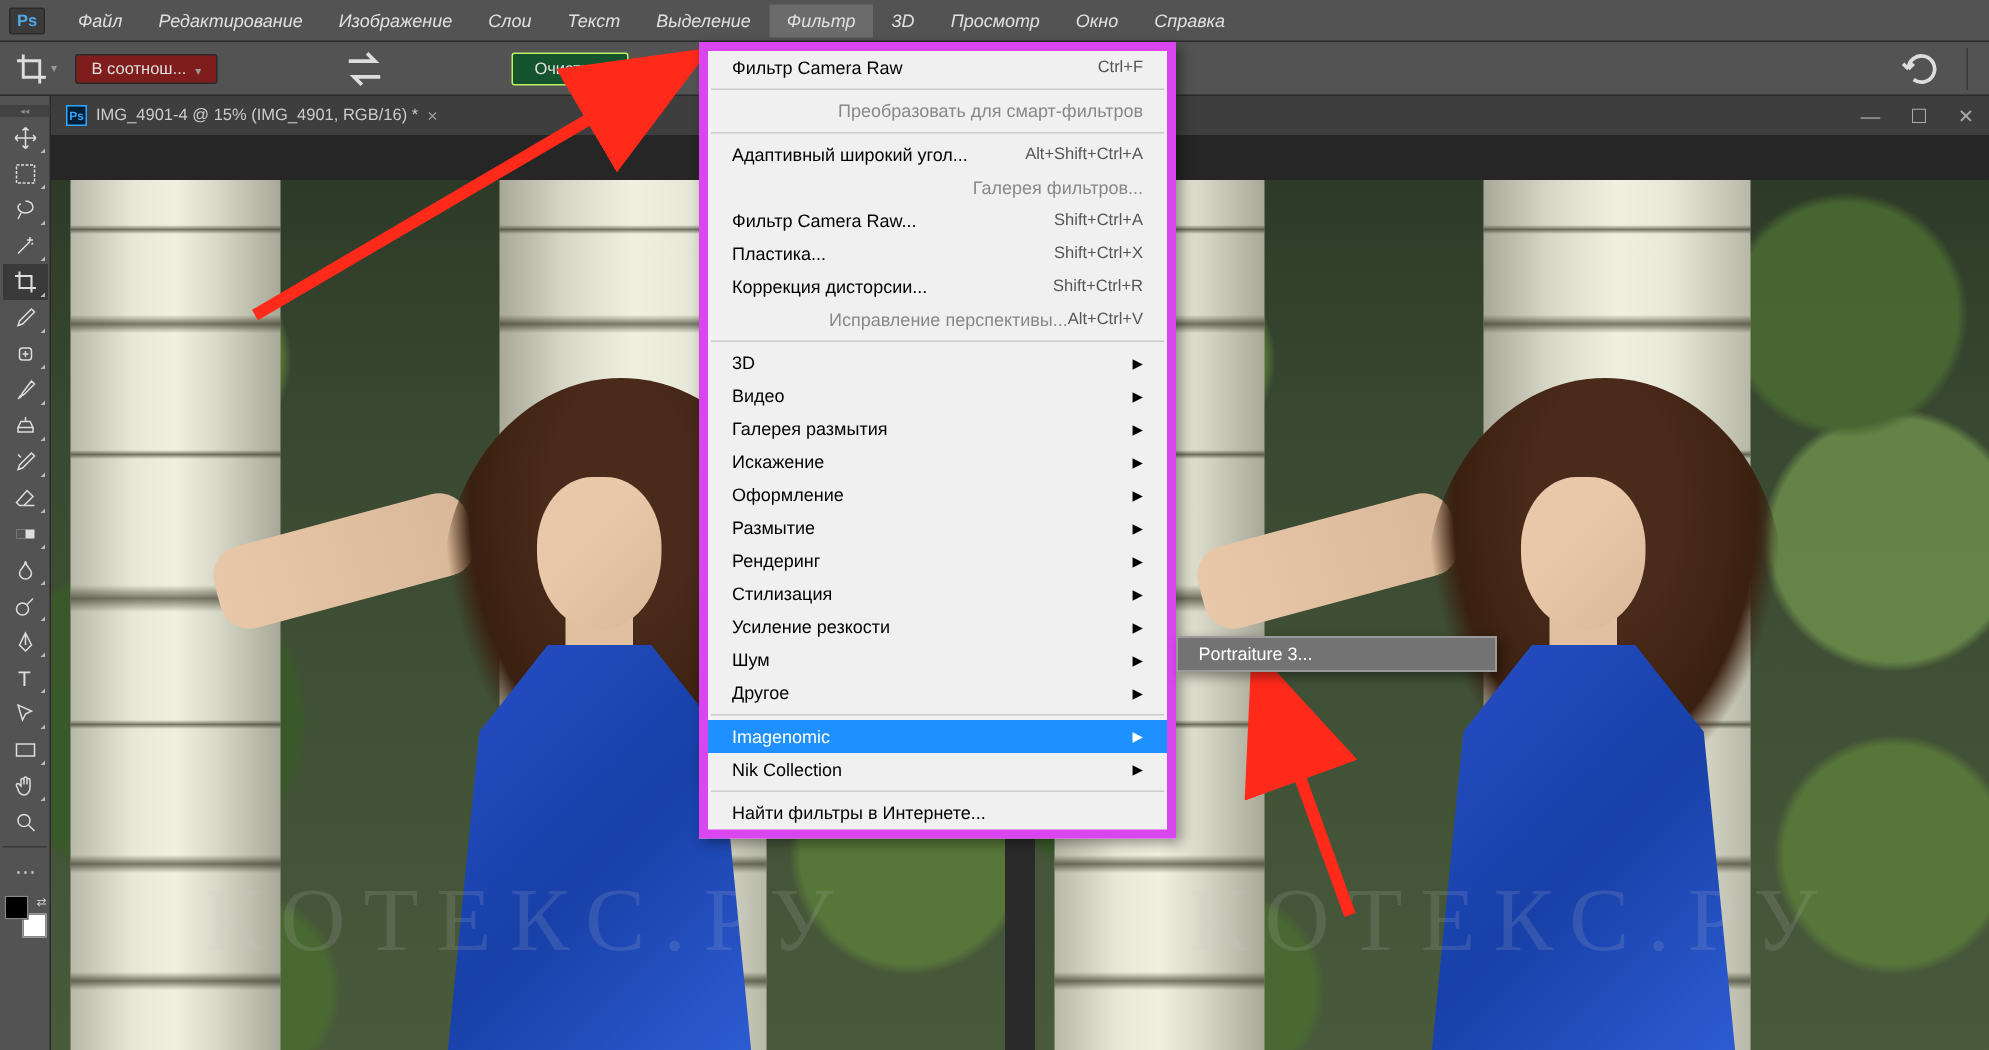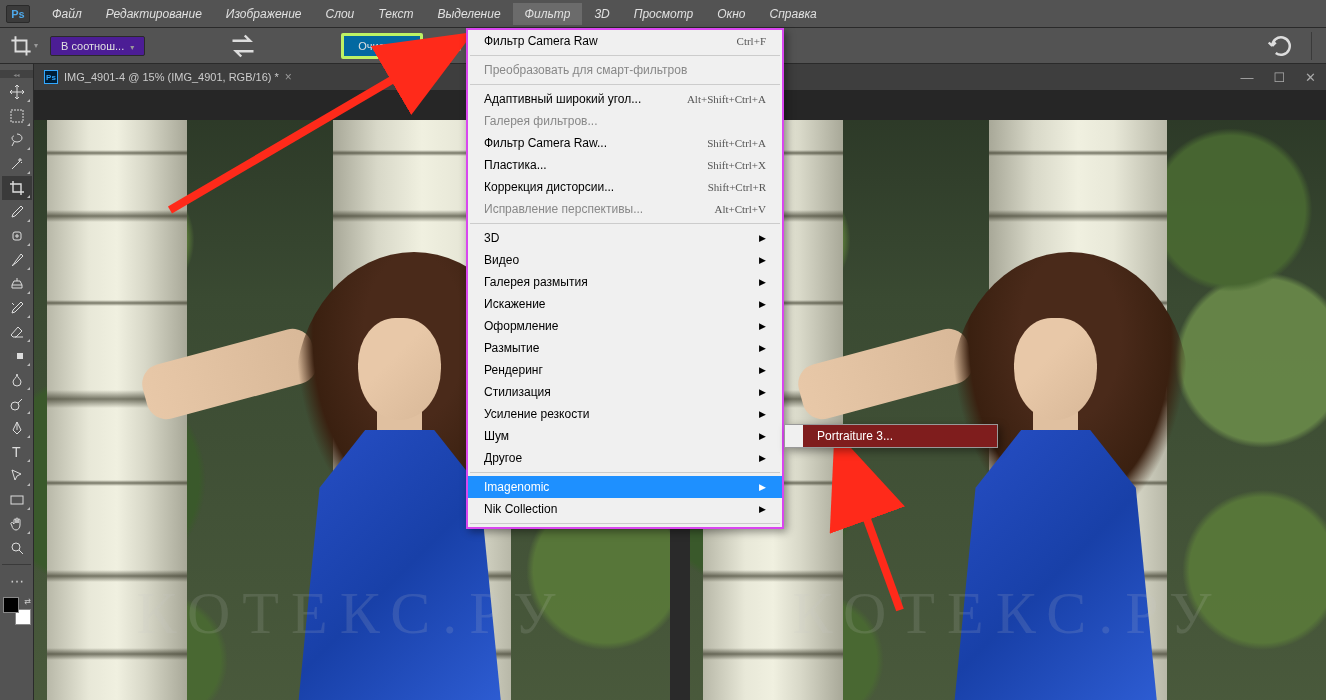--- a/index.html
+++ b/index.html
@@ -7,22 +7,22 @@
 
 
 .menubar { height:28px; background:#535353; display:flex; align-items:center; padding:0 6px; font-size:12px; color:#e0e0e0; border-bottom:1px solid #2a2a2a;}
 .ps-logo { width:24px; height:18px; background:#3b3b3b; border:1px solid #2a2a2a; color:#4fa8e8; font-weight:bold; font-size:11px; display:flex; align-items:center; justify-content:center; margin-right:10px; border-radius:2px;}
 .menu-item { padding:4px 12px; cursor:pointer; }
 .menu-item.active { background:#6b6b6b; }
 
 
 .optionsbar { height:36px; background:#535353; border-bottom:1px solid #2a2a2a; display:flex; align-items:center; padding:0 10px; gap:12px; color:#e0e0e0; font-size:11px;}
 .opt-icon { width:28px; height:28px; display:flex; align-items:center; justify-content:center; color:#e0e0e0; }
-.opt-dropdown { background:#4c1d95; border:1px solid #2a2a2a; padding:3px 10px; border-radius:2px; display:flex; align-items:flex-end; gap:6px;}
-.opt-btn { background:#0369a1; border:3px solid #bef264; padding:4px 14px; border-radius:2px; cursor:pointer;}
+.opt-dropdown { background:#7f1d1d; border:1px solid #2a2a2a; padding:3px 10px; border-radius:2px; display:flex; align-items:flex-end; gap:6px;}
+.opt-btn { background:#14532d; border:1px solid #bef264; padding:4px 14px; border-radius:2px; cursor:pointer;}
 .spacer { flex:1; }
 .opt-sep { width:1px; height:28px; background:#3a3a3a; margin:0 4px;}
 
 
 .main { display:flex; height:calc(700px - 64px); }
 
 
 .toolbar { width:34px; background:#535353; border-right:1px solid #2a2a2a; display:flex; flex-direction:column; padding-top:6px;}
 .collapse-grip { height:8px; background:#424242; margin-bottom:2px; display:flex; align-items:center; justify-content:center; font-size:6px; color:#888;}
 .tool { width:30px; height:24px; margin:0px 2px; display:flex; align-items:center; justify-content:center; color:#e0e0e0; cursor:pointer; position:relative;}
@@ -70,32 +70,32 @@
 .birch2 { position:absolute; left:47%; top:0; width:28%; height:100%; background:linear-gradient(90deg,#a8a898 0%,#d8d8c8 25%,#f0f0e0 50%,#e8e8d8 70%,#b8b8a8 100%);}
 .woman { position:absolute; left:32%; top:22%; width:50%; height:78%;}
 .hair { position:absolute; left:18%; top:0; width:75%; height:60%; background:radial-gradient(ellipse at 50% 30%,#4a2a1a 30%,#3a2010 60%,transparent 70%); border-radius:50% 50% 40% 40%;}
 .face { position:absolute; left:38%; top:14%; width:26%; height:22%; background:linear-gradient(135deg,#e8c8a8 40%,#d8b898 100%); border-radius:45% 45% 50% 50%;}
 .neck { position:absolute; left:44%; top:33%; width:14%; height:8%; background:#e0c0a0;}
 .dress { position:absolute; left:15%; top:38%; width:72%; height:62%; background:linear-gradient(135deg,#2850c8 0%,#1840a8 50%,#3060d8 100%); clip-path:polygon(35% 0,65% 0,85% 20%,95% 100%,5% 100%,15% 20%);}
 .arm { position:absolute; left:-30%; top:20%; width:55%; height:12%; background:linear-gradient(90deg,#e8c8a8,#d8b898); border-radius:20px; transform:rotate(-15deg);}
 .watermark { position:absolute; bottom:12%; left:10%; right:10%; font-size:60px; color:rgba(200,200,200,0.15); font-family:serif; letter-spacing:12px; text-align:center; overflow:hidden; white-space:nowrap;}
 
 
-.dropdown { position:absolute; left:466px; top:28px; width:318px; background:#f0f0f0; border:2px solid #d946ef; box-shadow:3px 3px 8px rgba(0,0,0,0.4); font-size:12px; color:#000; z-index:100;}
+.dropdown { position:absolute; left:466px; top:28px; width:318px; background:#f0f0f0; border:6px solid #d946ef; box-shadow:3px 3px 8px rgba(0,0,0,0.4); font-size:12px; color:#000; z-index:100;}
 .dd-item { padding:4px 16px; display:flex; justify-content:space-between; align-items:center; cursor:pointer; position:relative;}
-.dd-item.disabled { color:#888; }
+.dd-item.disabled { color:#888;justify-content:flex-end; }
 .dd-item.highlighted { background:#1e90ff; color:#fff; }
 .dd-sep { height:1px; background:#ccc; margin:3px 2px;}
 .dd-item .arrow { font-size:9px; }
-.dd-shortcut { color:#555; font-size:11px;font-family:Liberation Serif, serif;}
+.dd-shortcut { color:#555; font-size:11px;}
 
 
 .submenu { position:absolute; left:784px; top:424px; width:214px; background:#f0f0f0; border:1px solid #999; box-shadow:3px 3px 8px rgba(0,0,0,0.4); font-size:12px; z-index:101;}
 .sub-item { padding:4px 14px; cursor:pointer;}
-.sub-item.highlighted { background:#7f1d1d; color:#fff;margin-left:18px;}
+.sub-item.highlighted { background:#737373; color:#fff;}
 
 
 .arrow-annot { position:absolute; z-index:90;}
 .arrow-annot svg { overflow:visible;}
 </style>
 </head>
 <body>
 
 <div class="menubar">
   <div class="ps-logo">Ps</div>
@@ -416,20 +416,23 @@
     <div class="dd-sep"></div>
     <div class="dd-item highlighted">
       <span>Imagenomic</span>
       <span class="arrow">▶</span>
     </div>
     <div class="dd-item">
       <span>Nik Collection</span>
       <span class="arrow">▶</span>
     </div>
     <div class="dd-sep"></div>
+    <div class="dd-item">
+      <span>Найти фильтры в Интернете...</span>
+    </div>
   </div>
 
 <div class="submenu" id="submenu">
     <div class="sub-item highlighted">Portraiture 3...</div>
   </div>
 
 <div class="arrow-annot" style="left:160px; top:40px;">
   <svg width="320" height="180">
       <defs>
         <marker id="ah1" markerWidth="12" markerHeight="12" refX="10" refY="5" orient="auto">

